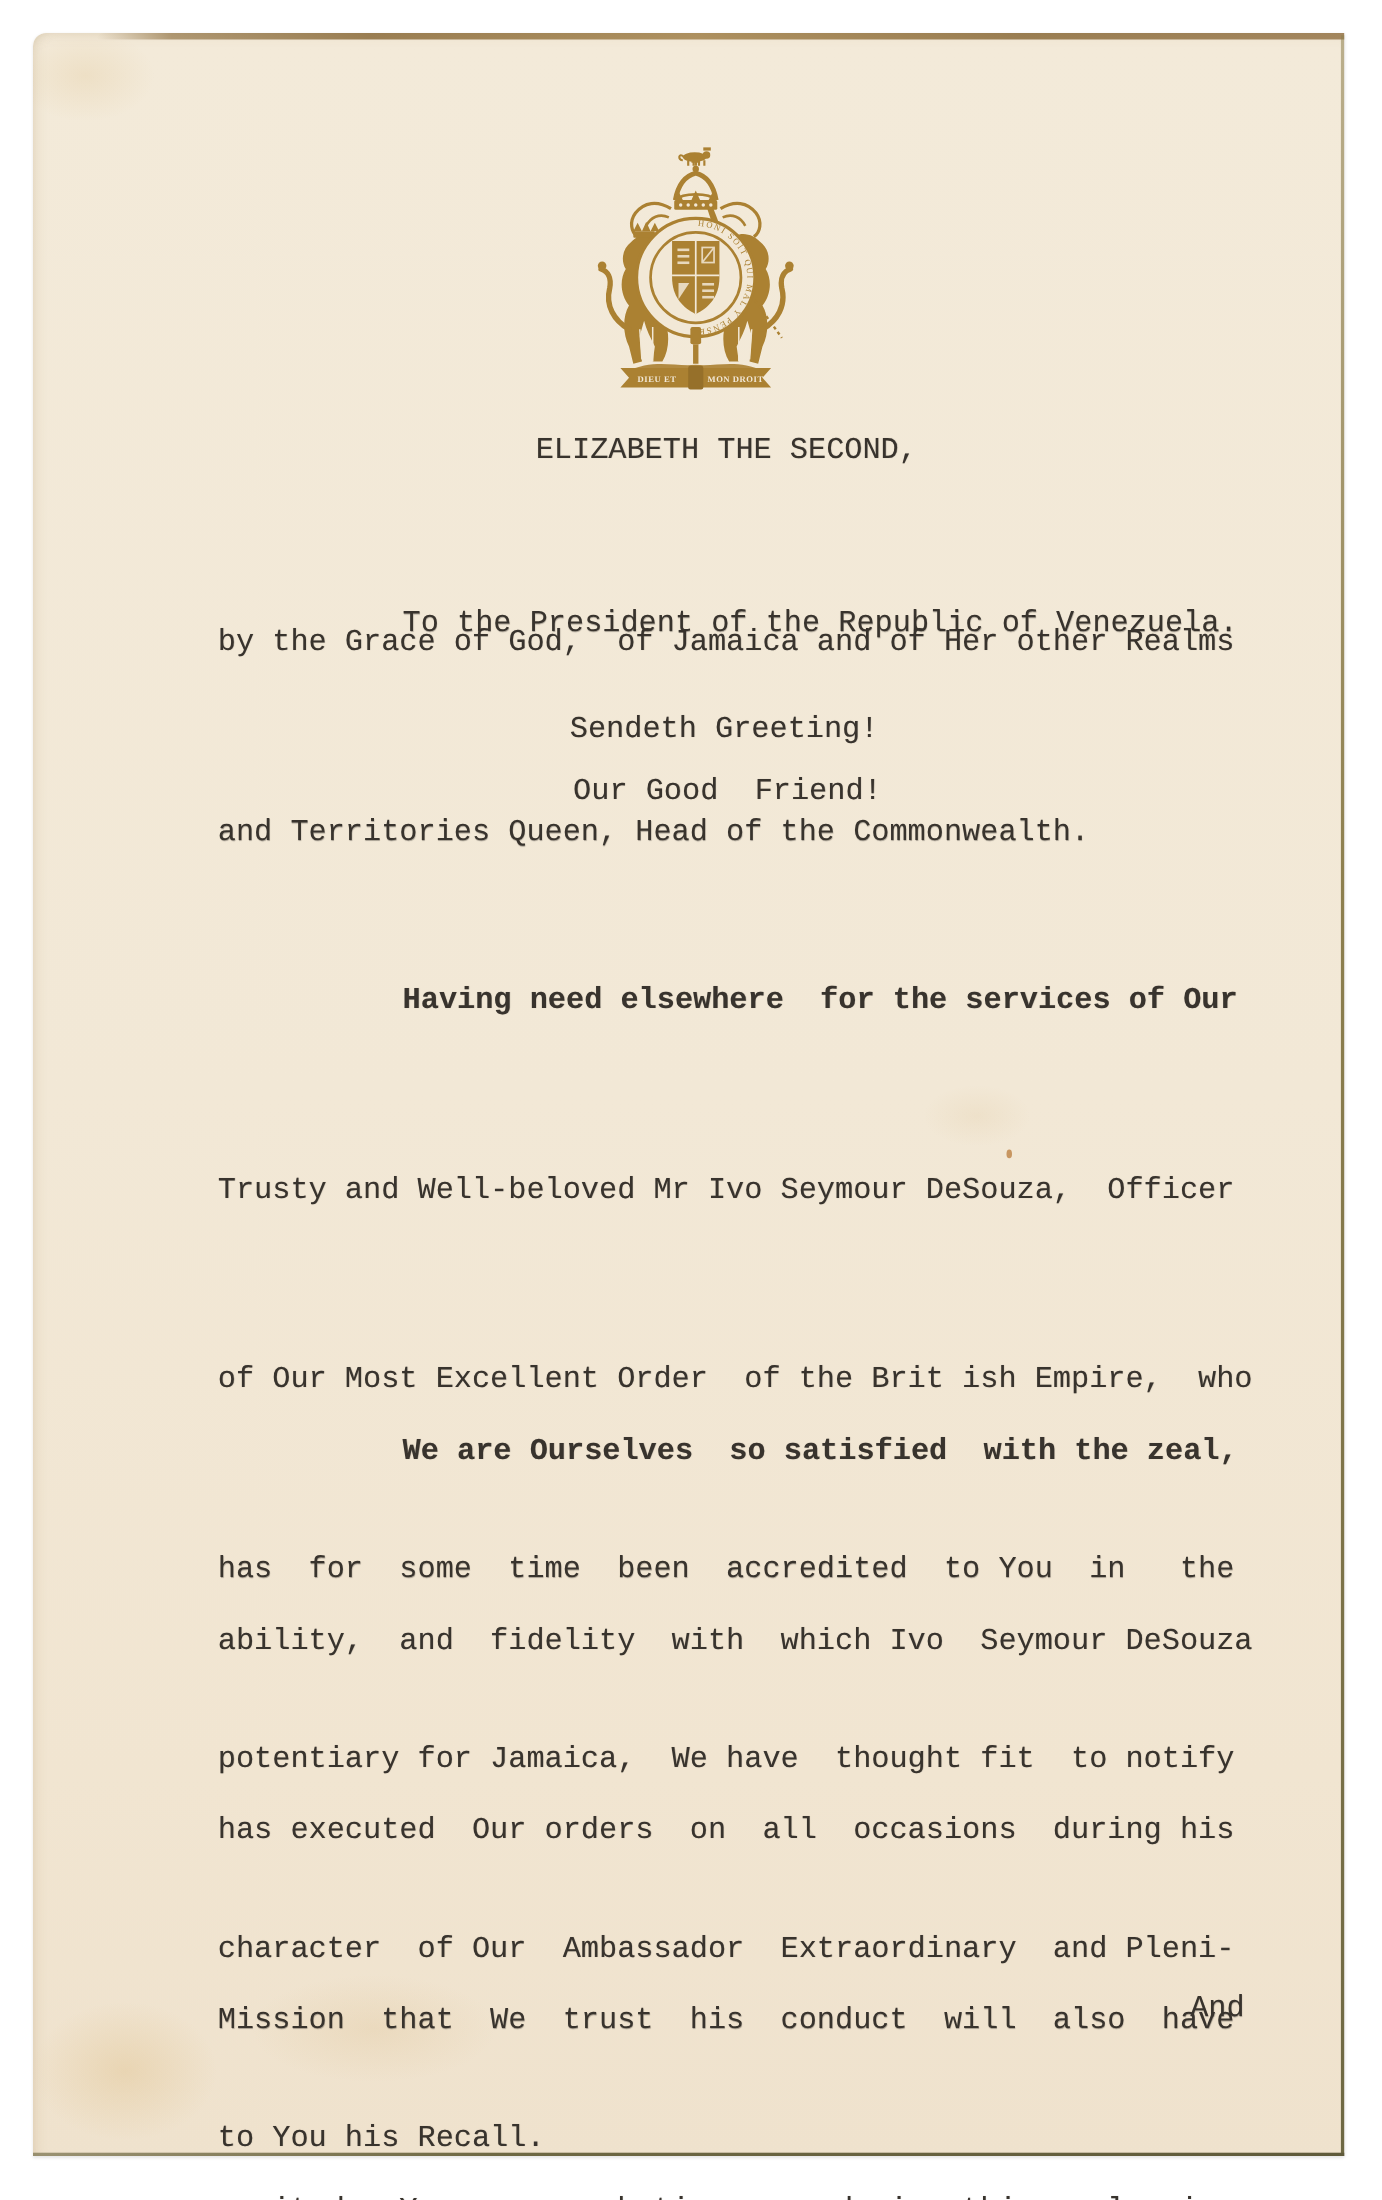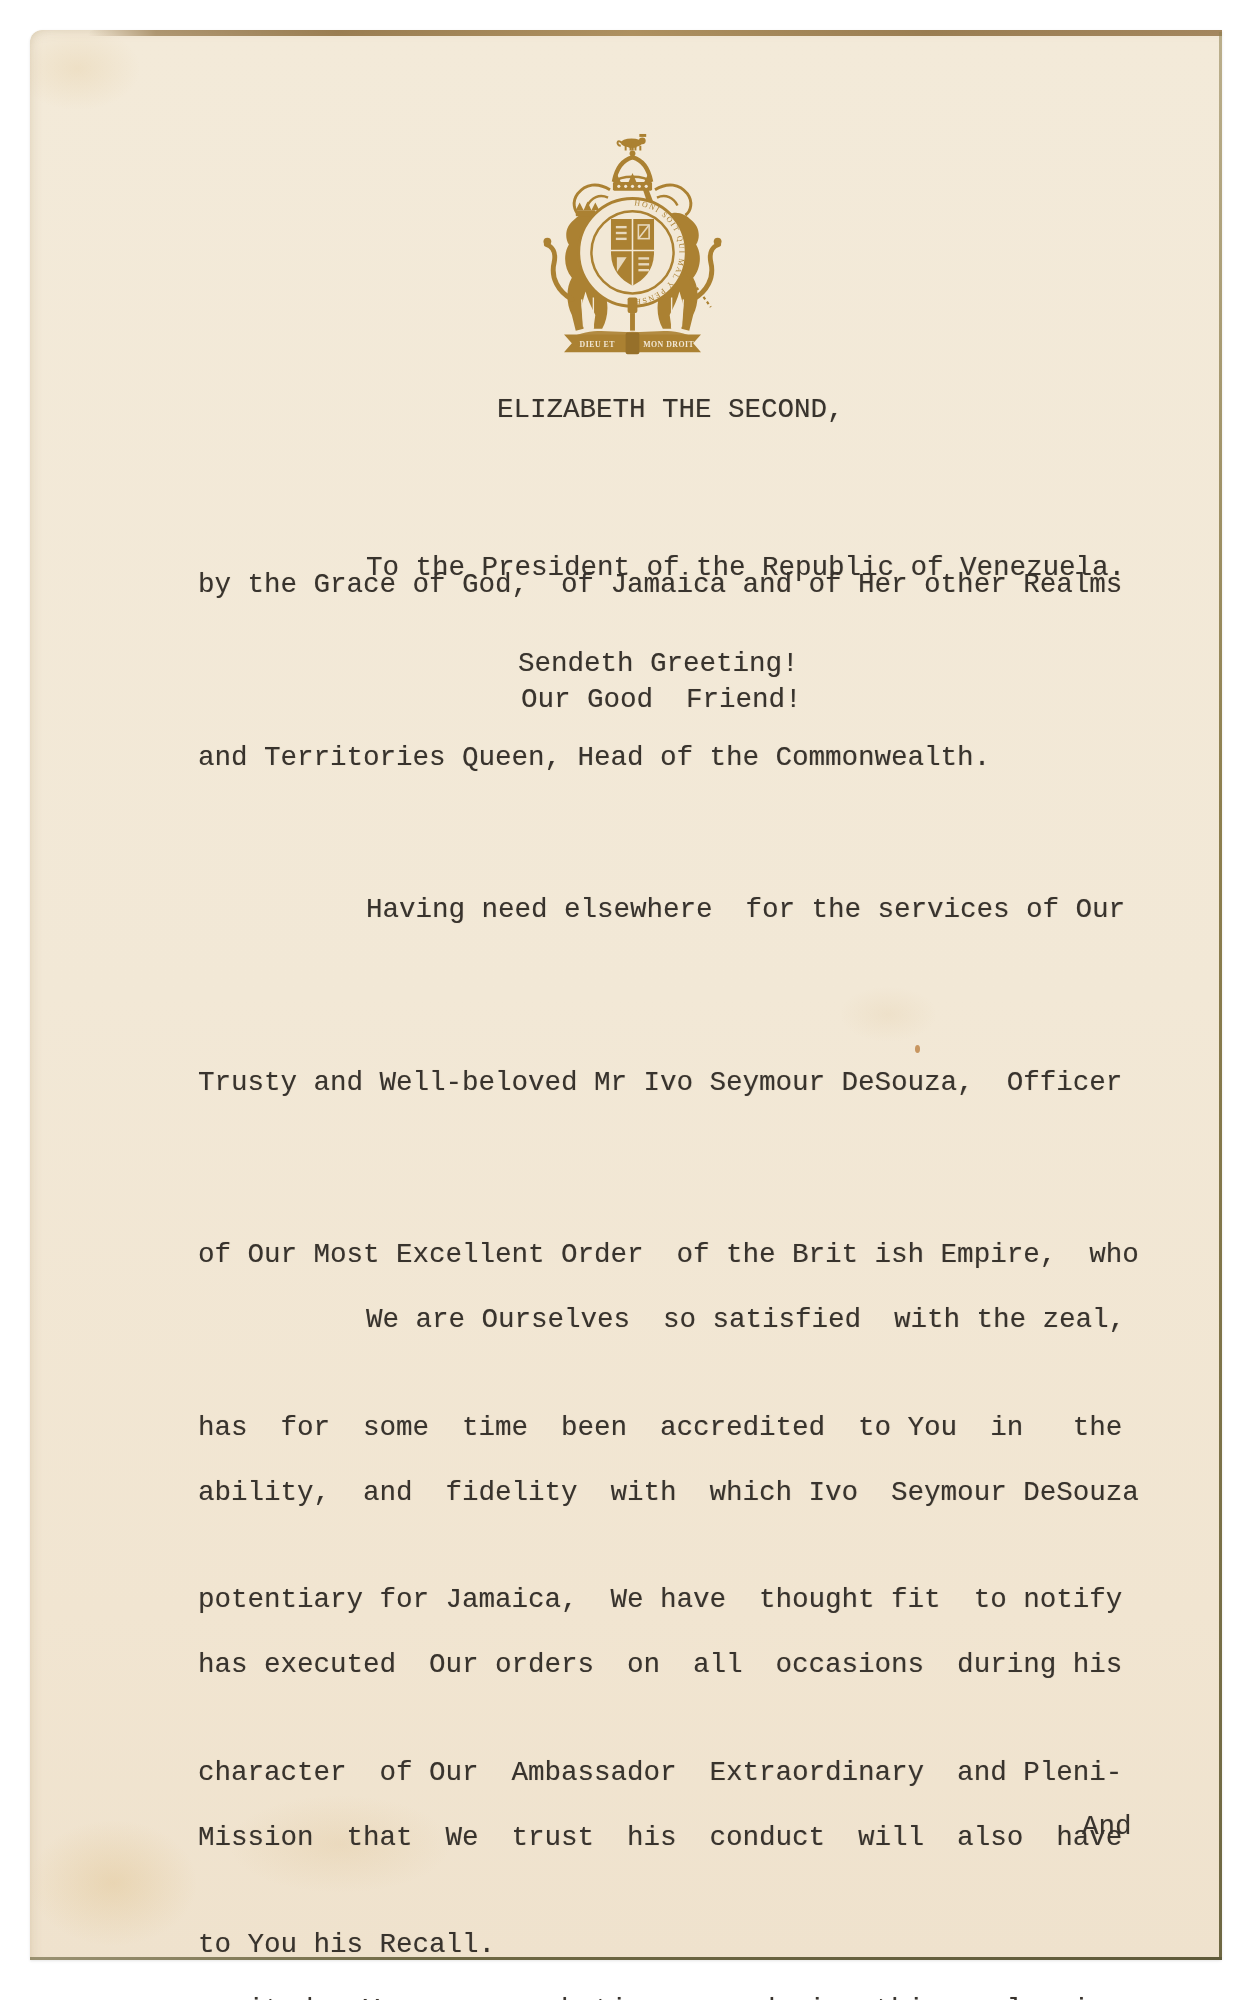--- a/index.html
+++ b/index.html
@@ -46,21 +46,21 @@
   }
   .crest svg{width:100%;height:100%;display:block;}
   .tline{
     position:absolute;
     color:#38332d;
     font-size:27.5px;line-height:57.5px;
     white-space:pre;
     text-shadow:0.3px 0.3px 0.7px rgba(56,51,45,.38);
   }
   .para .row{white-space:pre;}
-  .para .row.indent{margin-left:168px;}
+  .para .row.indent{margin-left:168px;font-weight:bold;}
 </style>
 </head>
 <body>
 
 <div class="paper">
 
   <div class="edge-top"></div>
   <div class="edge-right"></div>
   <div class="edge-bottom"></div>
   <div class="stain-speck"></div>
@@ -146,31 +146,31 @@
         <path d="M55,210 C80,197 100,205 120,203 C140,205 160,197 185,210 C160,215 80,215 55,210 Z" fill="#ab8132" opacity="0.9"></path>
         <path d="M50,206 L114,206 L114,224 L50,224 L58,215 Z" fill="#ab8132"></path>
         <path d="M126,206 L190,206 L182,215 L190,224 L126,224 Z" fill="#ab8132"></path>
         <rect x="113" y="204" width="14" height="22" rx="2" fill="#96702a"></rect>
         <text x="84" y="219" text-anchor="middle" font-size="8" fill="#f2e8d6" letter-spacing="0.5" font-family="Liberation Serif, serif" font-weight="bold">DIEU ET</text>
         <text x="157" y="219" text-anchor="middle" font-size="8" fill="#f2e8d6" letter-spacing="0.5" font-family="Liberation Serif, serif" font-weight="bold">MON DROIT</text>
       </g>
     </svg>
   </div>
 
-  <div class="tline" style="left:457px;top:351px;margin-left:10px;">ELIZABETH THE SECOND,</div>
+  <div class="tline" style="left:457px;top:351px;">ELIZABETH THE SECOND,</div>
 
   <div class="tline para" style="left:168px;top:411px;">
     <div class="row">by the Grace of God,  of Jamaica and of Her other Realms</div>
     <div class="row">and Territories Queen, Head of the Commonwealth.</div>
   </div>
 
   <div class="tline" style="left:336px;top:509px;text-align:right;">To the President of the Republic of Venezuela.</div>
 
   <div class="tline" style="left:488px;top:605px;text-align:right;">Sendeth Greeting!</div>
-  <div class="tline" style="left:491px;top:641px;">Our Good  Friend!</div>
+  <div class="tline" style="left:491px;top:661px;">Our Good  Friend!</div>
 
   <div class="tline para" style="left:168px;top:736px;">
     <div class="row indent">Having need elsewhere  for the services of Our</div>
     <div class="row">Trusty and Well-beloved Mr Ivo Seymour DeSouza,  Officer</div>
     <div class="row">of Our Most Excellent Order  of the Brit ish Empire,  who</div>
     <div class="row">has  for  some  time  been  accredited  to You  in   the</div>
     <div class="row">potentiary for Jamaica,  We have  thought fit  to notify</div>
     <div class="row">character  of Our  Ambassador  Extraordinary  and Pleni-</div>
     <div class="row">to You his Recall.</div>
   </div>

